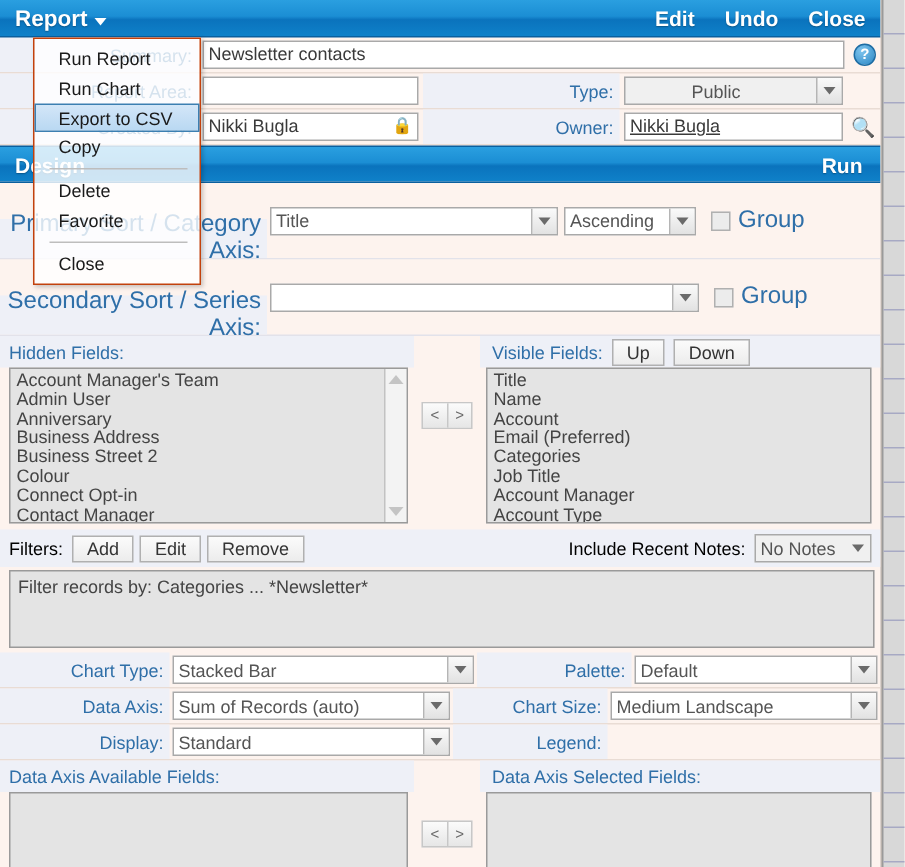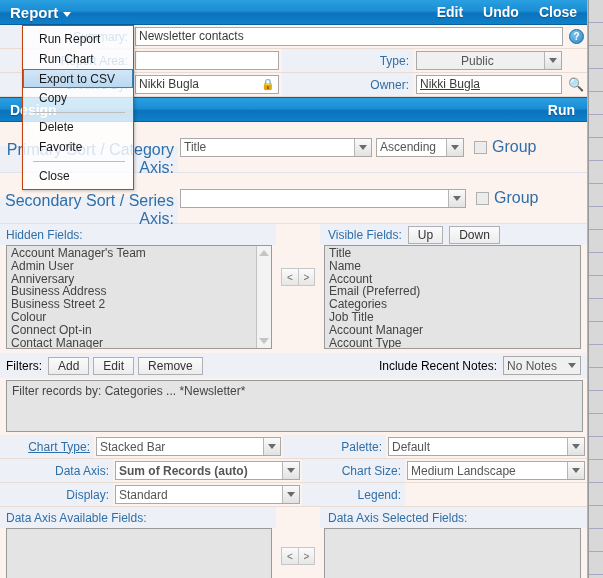--- a/index.html
+++ b/index.html
@@ -482,43 +482,43 @@
             <span class="chev"></span>
           </span>
       </span>
     </span>
   </div>
   <div class="filterbox">
     <span>Filter records by: Categories ... *Newsletter*</span>
   </div>
 
   <div class="csrow">
-    <div class="cslbl" style="width:94px;text-decoration:underline;">Chart Type:</div>
+    <div class="cslbl" style="width:113px;">Chart Type:</div>
     <div style="padding:2px;">
-      <div class="sel plain" style="width:185px;justify-content:flex-end;">
+      <div class="sel plain" style="width:201px;justify-content:flex-end;">
         <span class="val">Stacked Bar</span>
         <span class="arrowbox">
             <span class="chev"></span>
           </span>
       </div>
     </div>
     <div class="cslbl" style="width:103px;">Palette:</div>
     <div style="padding:2px;flex:1;">
       <div class="sel plain">
         <span class="val">Default</span>
         <span class="arrowbox">
             <span class="chev"></span>
           </span>
       </div>
     </div>
   </div>
 
   <div class="csrow">
     <div class="cslbl" style="width:113px;">Data Axis:</div>
-    <div style="padding:2px;font-weight:bold;">
+    <div style="padding:2px;">
       <div class="sel plain" style="width:185px;">
         <span class="val">Sum of Records (auto)</span>
         <span class="arrowbox">
             <span class="chev"></span>
           </span>
       </div>
     </div>
     <div class="cslbl" style="width:103px;">Chart Size:</div>
     <div style="padding:2px;flex:1;">
       <div class="sel plain">

